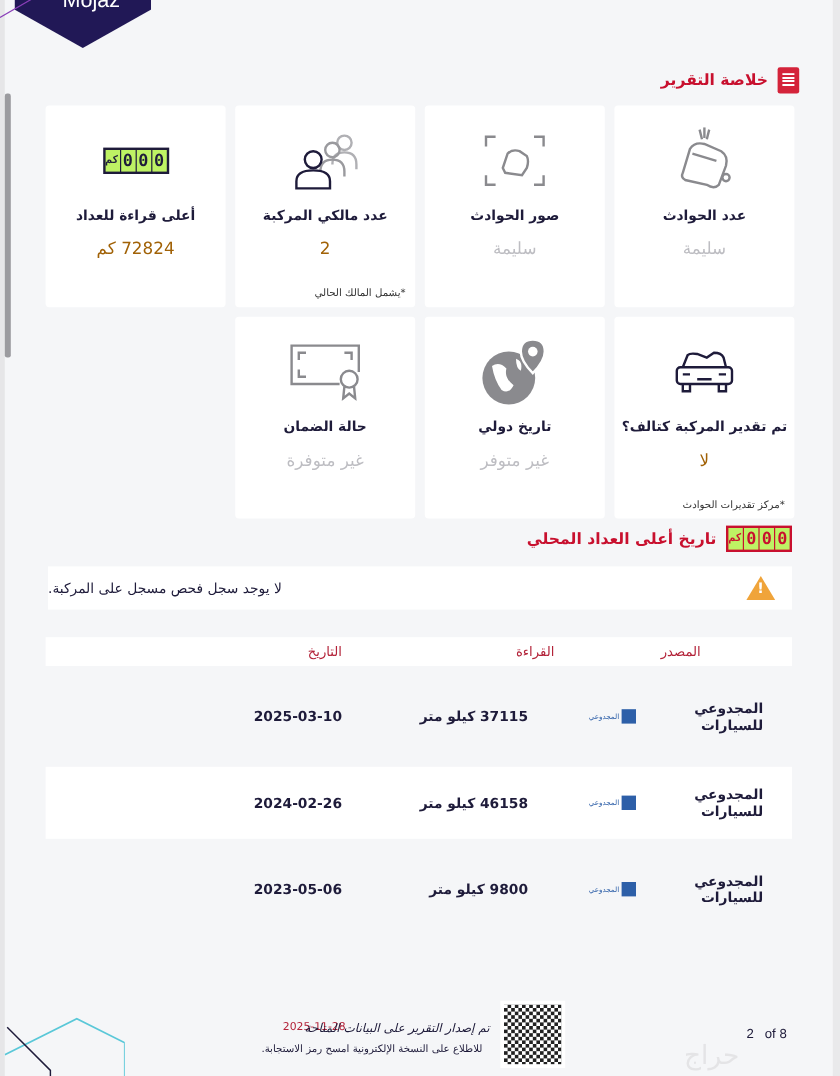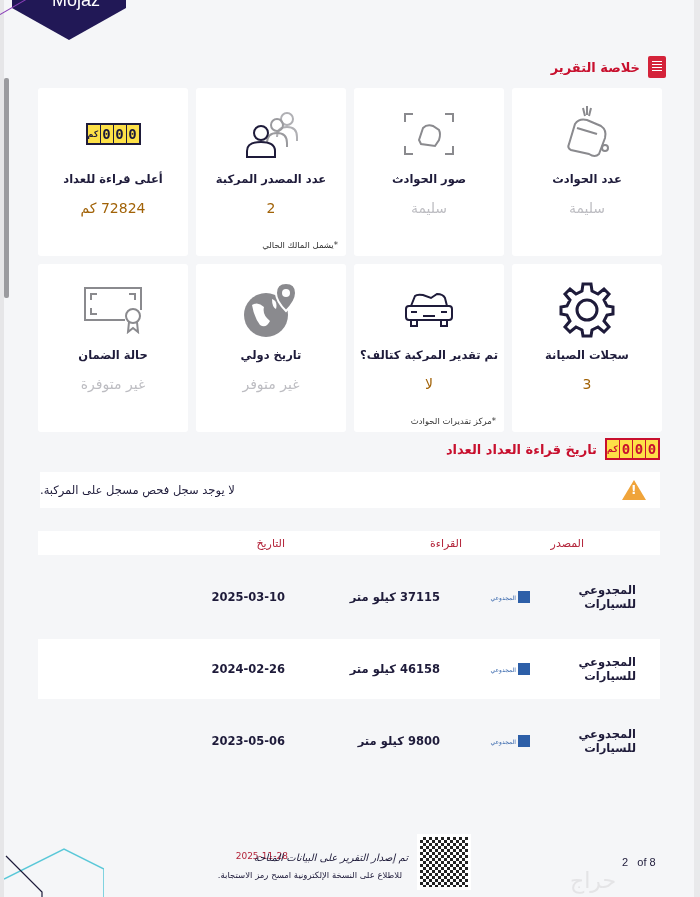--- a/index.html
+++ b/index.html
@@ -42,21 +42,21 @@
   .card .value.red { color: #a16207; }
   .card .value.grey { color: #bdbdc2; }
   .card .note { position: absolute; bottom: 6px; right: 8px; font-size: 8.5px; color: #333; margin-left: 36px; }
 
   .alert { position: absolute; left: 40px; top: 472px; width: 620px; height: 36px; background: #fff;
     direction: rtl; display: flex; align-items: center; padding-right: 14px; gap: 14px; font-size: 11.5px; color: #1e1b3a; justify-content: space-between; }
   .warn { width: 0; height: 0; border-left: 12px solid transparent; border-right: 12px solid transparent; border-bottom: 20px solid #f0a43a; position: relative; }
   .warn::after { content: "!"; position: absolute; left: -3px; top: 3px; color: #fff; font-size: 12px; font-weight: bold; }
 
   .odo { display: inline-flex; background: #c8102e; padding: 2px; gap: 1px; height: 22px; align-items: center; }
-  .odo span { background: #fde047; color: #c8102e; font-size: 14px; font-weight: bold; width: 12px; height: 18px; line-height: 18px; text-align: center; font-family: "DejaVu Sans Mono", monospace; }
+  .odo span { background: #bef264; color: #c8102e; font-size: 14px; font-weight: bold; width: 12px; height: 18px; line-height: 18px; text-align: center; font-family: "DejaVu Sans Mono", monospace; }
   .odo.dark { background: #1e1b3a; }
   .odo.dark span { color: #1e1b3a; }
 
   .table { position: absolute; left: 38px; top: 531px; width: 622px; direction: rtl; }
   .thead { height: 24px; background: #fff; display: flex; align-items: center; font-size: 11px; color: #b32339; }
   .row { height: 60px; display: flex; align-items: center; font-size: 11.5px; font-weight: bold; color: #1e1b3a; margin-top: 12px; }
   .row.white { background: #fff; }
   .c-src { width: 130px; padding-right: 24px; }
   .c-logo { width: 70px; display: flex; justify-content: flex-start; }
   .c-read { width: 150px; padding-right: 20px; }
@@ -130,50 +130,38 @@
           <g fill="none" stroke-width="2">
             <circle cx="46" cy="10" r="6" stroke="#b0b0b4"></circle>
             <path d="M36 28 Q36 18 46 18 Q56 18 56 28 V32" stroke="#b0b0b4"></path>
             <circle cx="36" cy="16" r="6" stroke="#9a9a9e"></circle>
             <path d="M26 34 Q26 24 36 24 Q46 24 46 34 V38" stroke="#9a9a9e"></path>
             <circle cx="20" cy="24" r="7" stroke="#1e1b3a"></circle>
             <path d="M6 48 V42 Q6 33 20 33 Q34 33 34 42 V48 Z" stroke="#1e1b3a"></path>
           </g>
         </svg>
       </div>
-    <div class="label">عدد المصدر المركبة</div>
+    <div class="label">عدد مالكي المركبة</div>
     <div class="value red">2</div>
     <div class="note">*يشمل المالك الحالي</div>
   </div>
 
   <div class="card">
     <div class="icon">
         <div class="odo dark">
           <span>0</span>
           <span>0</span>
           <span>0</span>
           <span style="font-size:9px">كم</span>
         </div>
       </div>
     <div class="label">أعلى قراءة للعداد</div>
     <div class="value red">72824 كم</div>
   </div>
 
-  <div class="card">
-    <div class="icon">
-        <svg width="58" height="58" viewBox="0 0 58 58">
-          <g fill="none" stroke="#1e1b3a" stroke-width="3">
-            <path d="M25 3 H33 L34 10 L40 13 L46 8 L51 13 L46 19 L49 25 L55 26 V33 L49 34 L46 40 L51 46 L46 51 L40 46 L34 49 L33 55 H25 L24 49 L18 46 L12 51 L7 46 L12 40 L9 34 L3 33 V26 L9 25 L12 19 L7 13 L12 8 L18 13 L24 10 Z"></path>
-            <circle cx="29" cy="29" r="10"></circle>
-          </g>
-        </svg>
-      </div>
-    <div class="label">سجلات الصيانة</div>
-    <div class="value red">3</div>
-  </div>
 
   <div class="card">
     <div class="icon">
         <svg width="52" height="36" viewBox="0 0 52 36">
           <g fill="none" stroke="#1e1b3a" stroke-width="2">
             <path d="M8 14 L12 4 Q14 2 20 3 L28 6 L34 2 Q40 2 42 6 L44 14"></path>
             <rect x="3" y="14" width="46" height="14" rx="3"></rect>
             <path d="M8 28 V34 H14 V28 M38 28 V34 H44 V28"></path>
             <path d="M8 20 H14 M38 20 H44 M20 24 H32"></path>
           </g>
@@ -213,21 +201,21 @@
   </div>
 </div>
 
 <div class="section-title" style="right:40px; top:438px;">
   <div class="odo">
       <span>0</span>
       <span>0</span>
       <span>0</span>
       <span style="font-size:9px">كم</span>
     </div>
-  <span>تاريخ قراءة العداد العداد</span>
+  <span>تاريخ أعلى العداد المحلي</span>
 </div>
 
 <div class="alert">
   <div class="warn"></div>
   <span>لا يوجد سجل فحص مسجل على المركبة.</span>
 </div>
 
 <div class="table">
   <div class="thead">
     <div class="th-src">المصدر</div>

